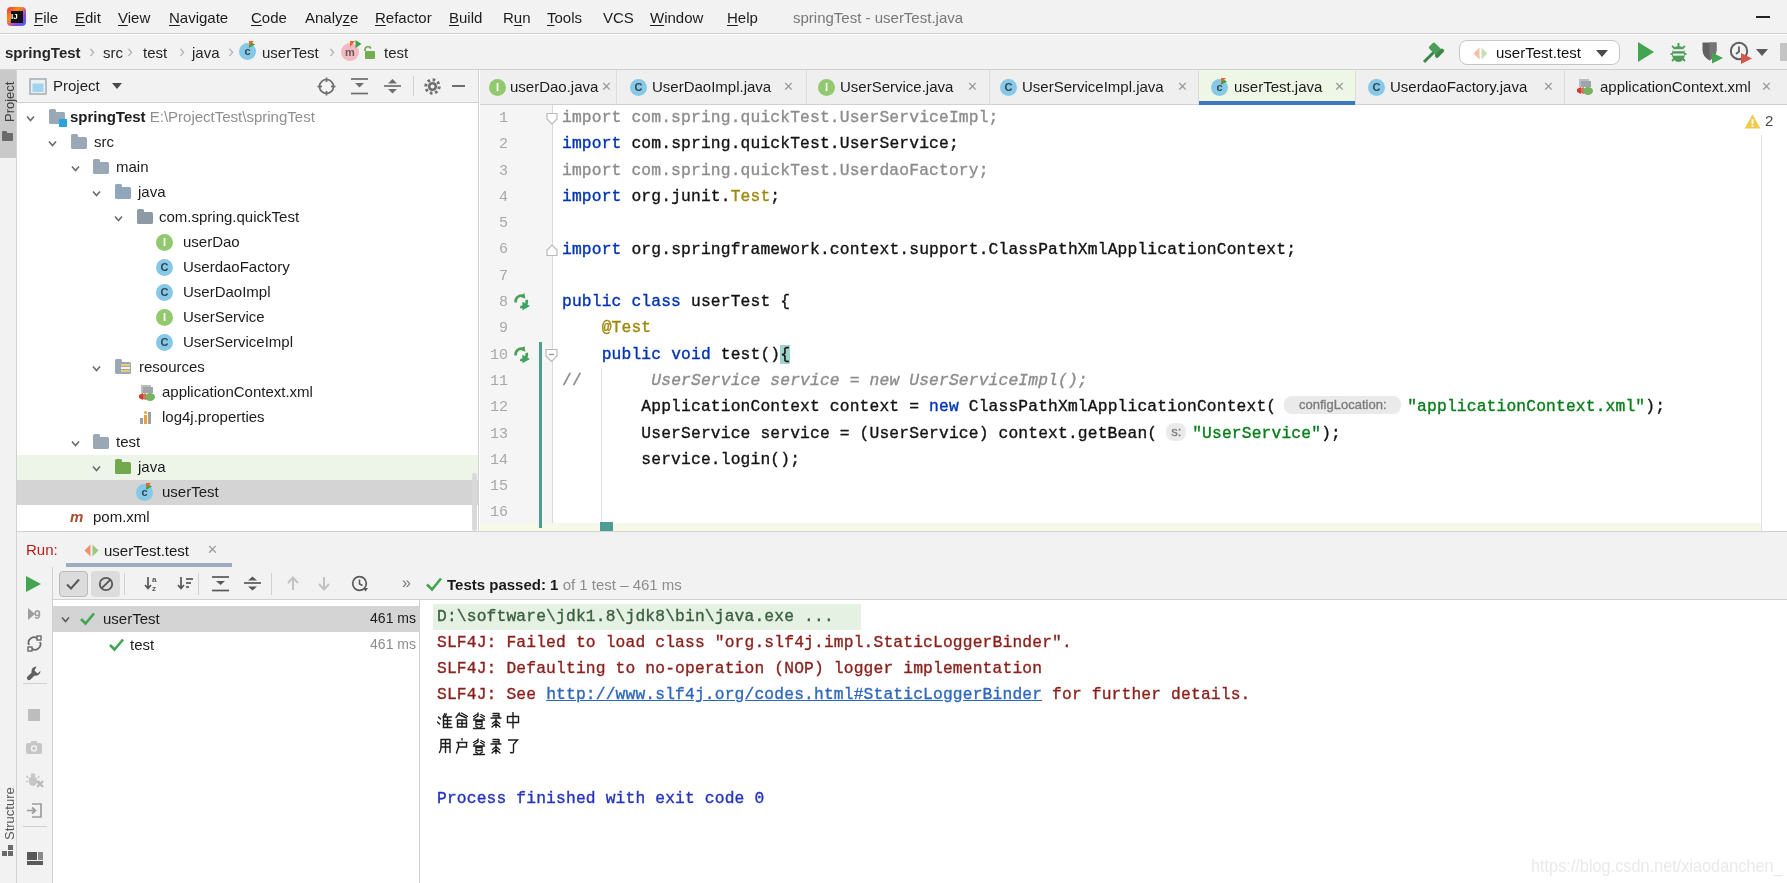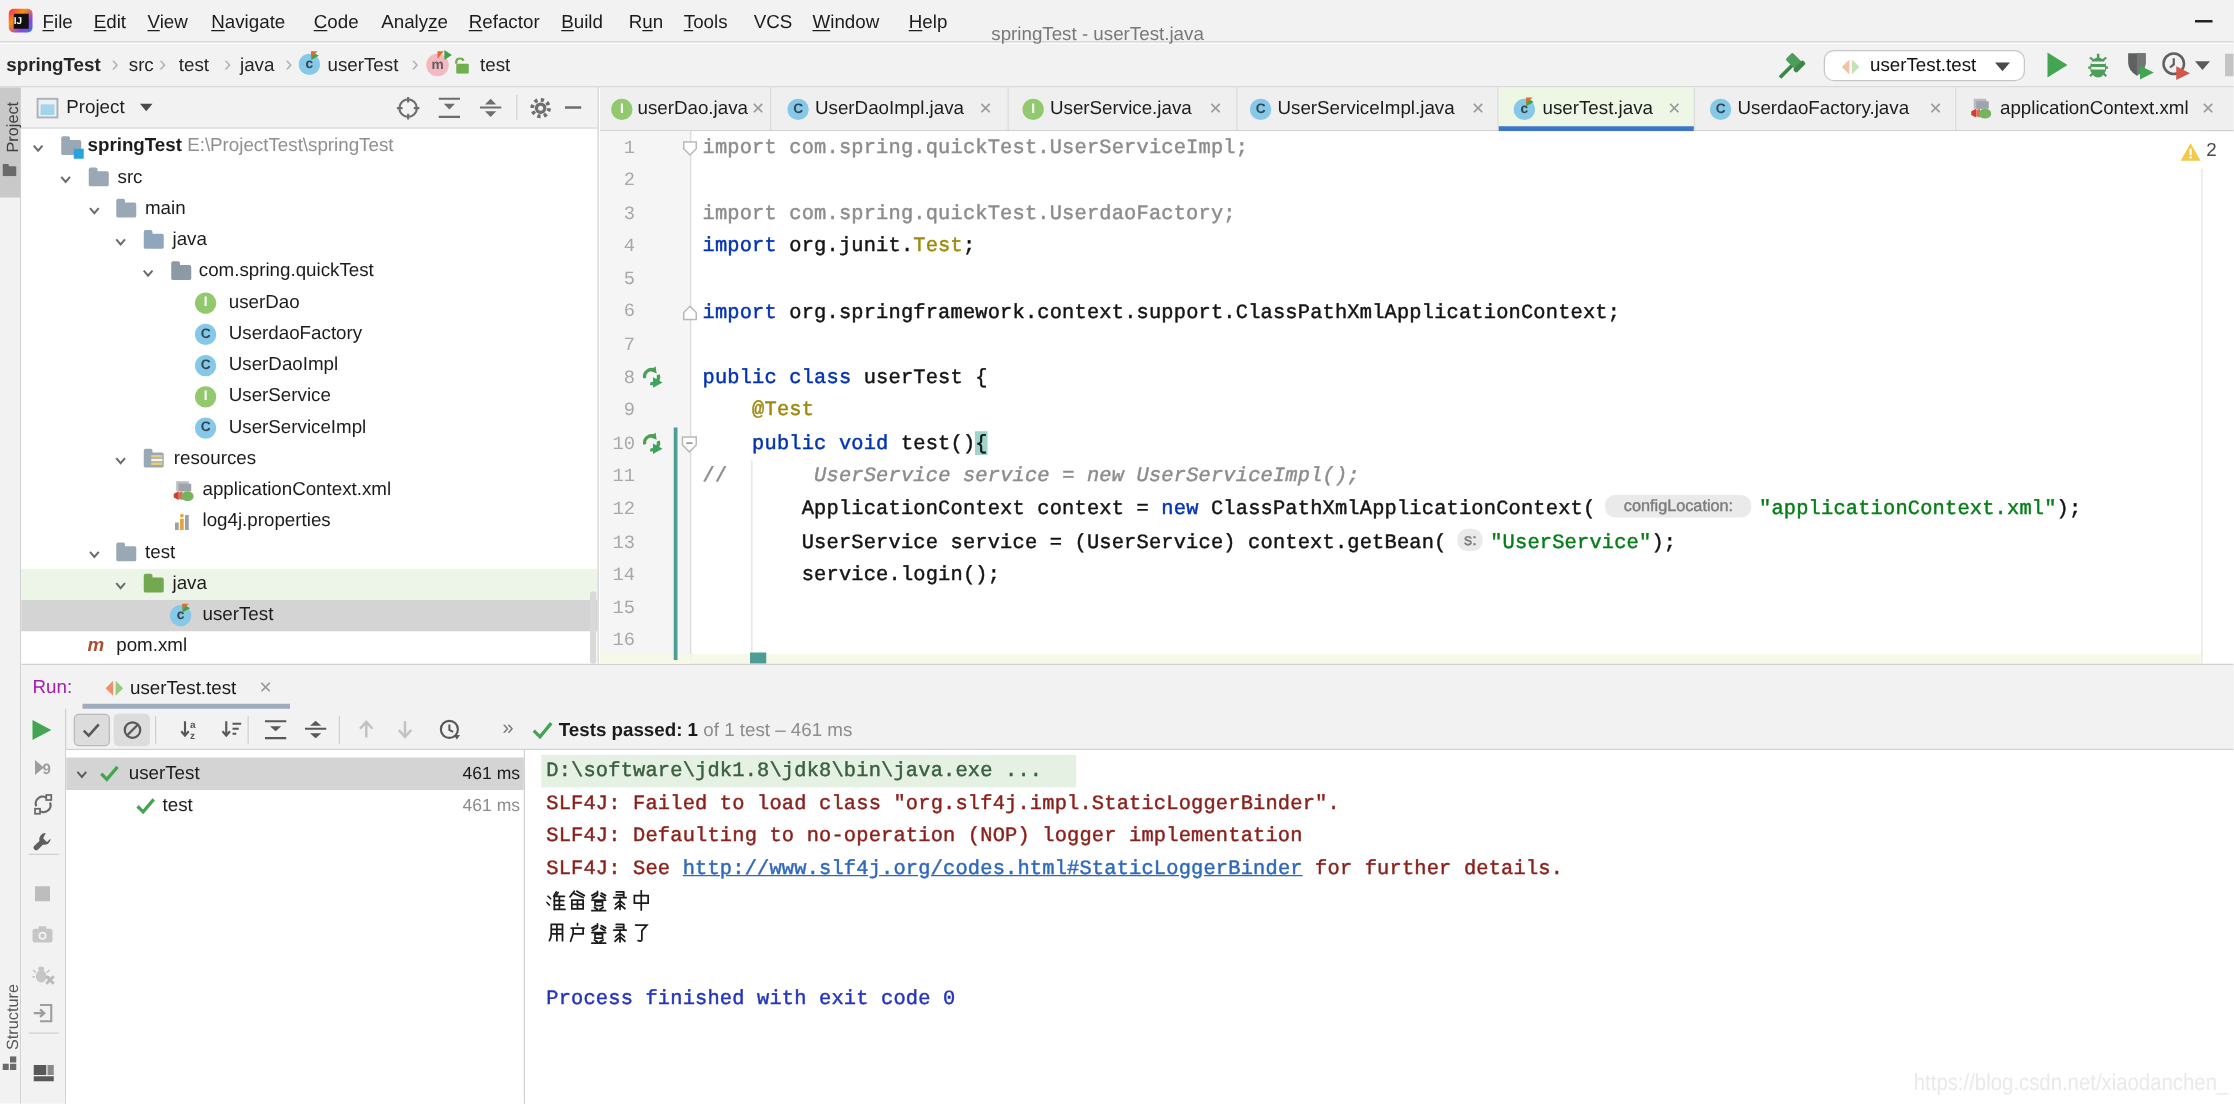--- a/index.html
+++ b/index.html
@@ -5,21 +5,21 @@
 * { margin:0; padding:0; box-sizing:border-box; }
 html,body { width:1787px; height:883px; overflow:hidden; background:#fff;
   font-family:"Liberation Sans",sans-serif; }
 .abs { position:absolute; }
 body { position:relative; }
 
 
 #menubar { left:0; top:0; width:1787px; height:34px; background:#f2f2f2; border-bottom:1px solid #d1d1d1; }
 #menubar .mitem { position:absolute; top:9px; font-size:15px; color:#1c1c1c; }
 #menubar .mitem u { text-decoration-thickness:1px; text-underline-offset:2px; }
-#wintitle { position:absolute; top:9px; left:793px; font-size:15px; color:#787878;margin-top:10px; }
+#wintitle { position:absolute; top:9px; left:793px; font-size:15px; color:#787878; }
 #minbtn { position:absolute; left:1756px; top:16px; width:14px; height:2px; background:#222; }
 #logo { position:absolute; left:7px; top:7px; width:19px; height:19px; border-radius:4px;
   background:linear-gradient(135deg,#fe2857 0%,#fe8e09 35%,#8f41e9 70%,#3574f0 100%);text-decoration:underline; }
 #logo .in { position:absolute; left:3.5px; top:3.5px; right:3.5px; bottom:3.5px; background:#111; }
 #logo .ij { position:absolute; left:4px; top:4px; color:#fff; font-size:8px; font-weight:bold; line-height:11px; }
 
 
 #crumbbar { left:0; top:35px; width:1787px; height:35px; background:#f2f2f2; border-bottom:1px solid #d1d1d1; }
 .crumb { position:absolute; top:9px; font-size:15px; color:#262626; }
 .csep { position:absolute; top:6px; font-size:18px; color:#b4b4b4; font-weight:300; }
@@ -72,21 +72,21 @@
 .str { color:#067d17; }
 .ann { color:#9e880d; }
 .cmt { color:#8c8c8c; font-style:italic; }
 .inlay { display:inline-block; background:#eaeaea; color:#7d7d7d; border-radius:8px;
   font-family:"Liberation Sans",sans-serif; font-size:13px; letter-spacing:0; padding:0 5px; height:18px;
   line-height:18px; vertical-align:2px; }
 
 
 #runpanel { left:17px; top:531px; width:1770px; height:352px; background:#fff; border-top:1px solid #d1d1d1; }
 #runhdr { position:absolute; left:0; top:0; width:1770px; height:67px; background:#f2f2f2; }
-#runlbl { position:absolute; left:9px; top:9px; font-size:15px; color:#a21caf; }
+#runlbl { position:absolute; left:9px; top:9px; font-size:15px; color:#b91c1c; }
 #runtabline { position:absolute; left:49px; top:31px; width:166px; height:4px; background:#9fabbe; }
 #runcoldiv { position:absolute; left:35px; top:35px; width:1px; height:317px; background:#d1d1d1; }
 #runhdrline { position:absolute; left:35px; top:67px; width:1735px; height:1px; background:#d1d1d1; }
 #treediv { position:absolute; left:402px; top:68px; width:1px; height:284px; background:#d1d1d1; }
 .rbtn { position:absolute; top:39px; width:29px; height:26px; border-radius:4px; background:#dcdcdc; }
 .rsep { position:absolute; top:41px; width:1px; height:22px; background:#cfcfcf; }
 #runtree { position:absolute; left:36px; top:68px; width:366px; height:284px; background:#fff; }
 .rrow { position:absolute; left:0; width:366px; height:26px; font-size:15px; color:#1c1c1c; }
 .rtime { position:absolute; right:3px; top:4px; font-size:14px; }
 #console { position:absolute; left:403px; top:68px; width:1367px; height:284px; background:#fff; }
@@ -459,20 +459,21 @@
       <path d="M2 1.5 H13 V8 L7.5 13.5 L2 8 Z" fill="#fff" stroke="#b9b9b9" stroke-width="1.2"></path>
       <line x1="5" y1="6.5" x2="10" y2="6.5" stroke="#9a9a9a" stroke-width="1.4"></line>
     </svg>
   <div style="position:absolute;left:0;top:418px;width:73px;height:8px;background:#f6f8e8"></div>
 
   <div style="position:absolute;left:59px;top:237px;width:3px;height:186px;background:#4d9d94"></div>
 </div>
 
 <div class="abs" id="editor">
   <div class="cline" style="top:0px"><span class="gry">import com.spring.quickTest.UserServiceImpl;</span></div>
+  <div class="cline" style="top:26.3px"><span class="kw">import</span> com.spring.quickTest.UserService;</div>
   <div class="cline" style="top:52.6px"><span class="gry">import com.spring.quickTest.UserdaoFactory;</span></div>
   <div class="cline" style="top:78.9px"><span class="kw">import</span> org.junit.<span class="ann">Test</span>;</div>
   <div class="cline" style="top:131.5px"><span class="kw">import</span> org.springframework.context.support.ClassPathXmlApplicationContext;</div>
   <div class="cline" style="top:184.1px"><span class="kw">public class</span> userTest {</div>
   <div class="cline" style="top:210.4px">    <span class="ann">@Test</span></div>
   <div class="cline" style="top:236.7px">    <span class="kw">public void</span> test()<span style="background:#9ed4cc">{</span></div>
   <div class="cline" style="top:263px"><span class="gry">//</span>       <span class="cmt">UserService service = new UserServiceImpl();</span></div>
   <div class="cline" style="top:315.6px">        UserService service = (UserService) context.getBean(<span class="inlay" style="margin-left:9px;margin-right:-4px;width:20px;text-align:center">s:</span> <span class="str">"UserService"</span>);</div>
   <div class="cline" style="top:289.3px">        ApplicationContext context = <span class="kw">new</span> ClassPathXmlApplicationContext(<span class="inlay" style="margin-left:8px;margin-right:-4px;width:117px;text-align:center">configLocation:</span> <span class="str">"applicationContext.xml"</span>);</div>
   <div class="cline" style="top:341.9px">        service.login();</div>

